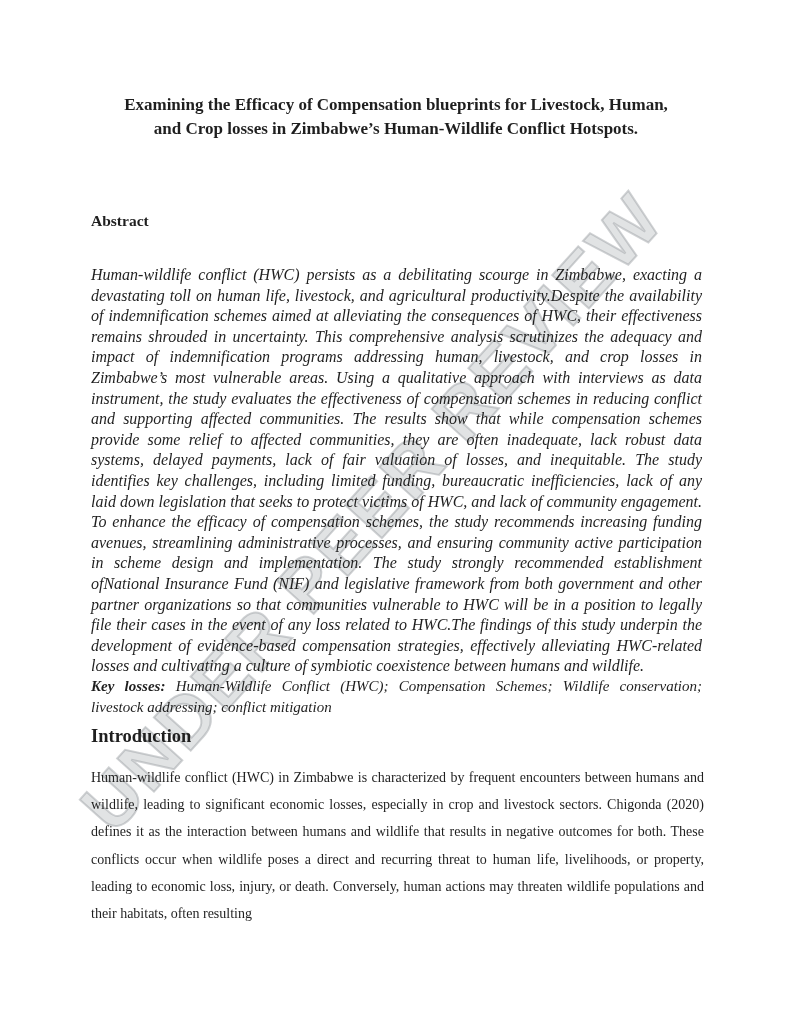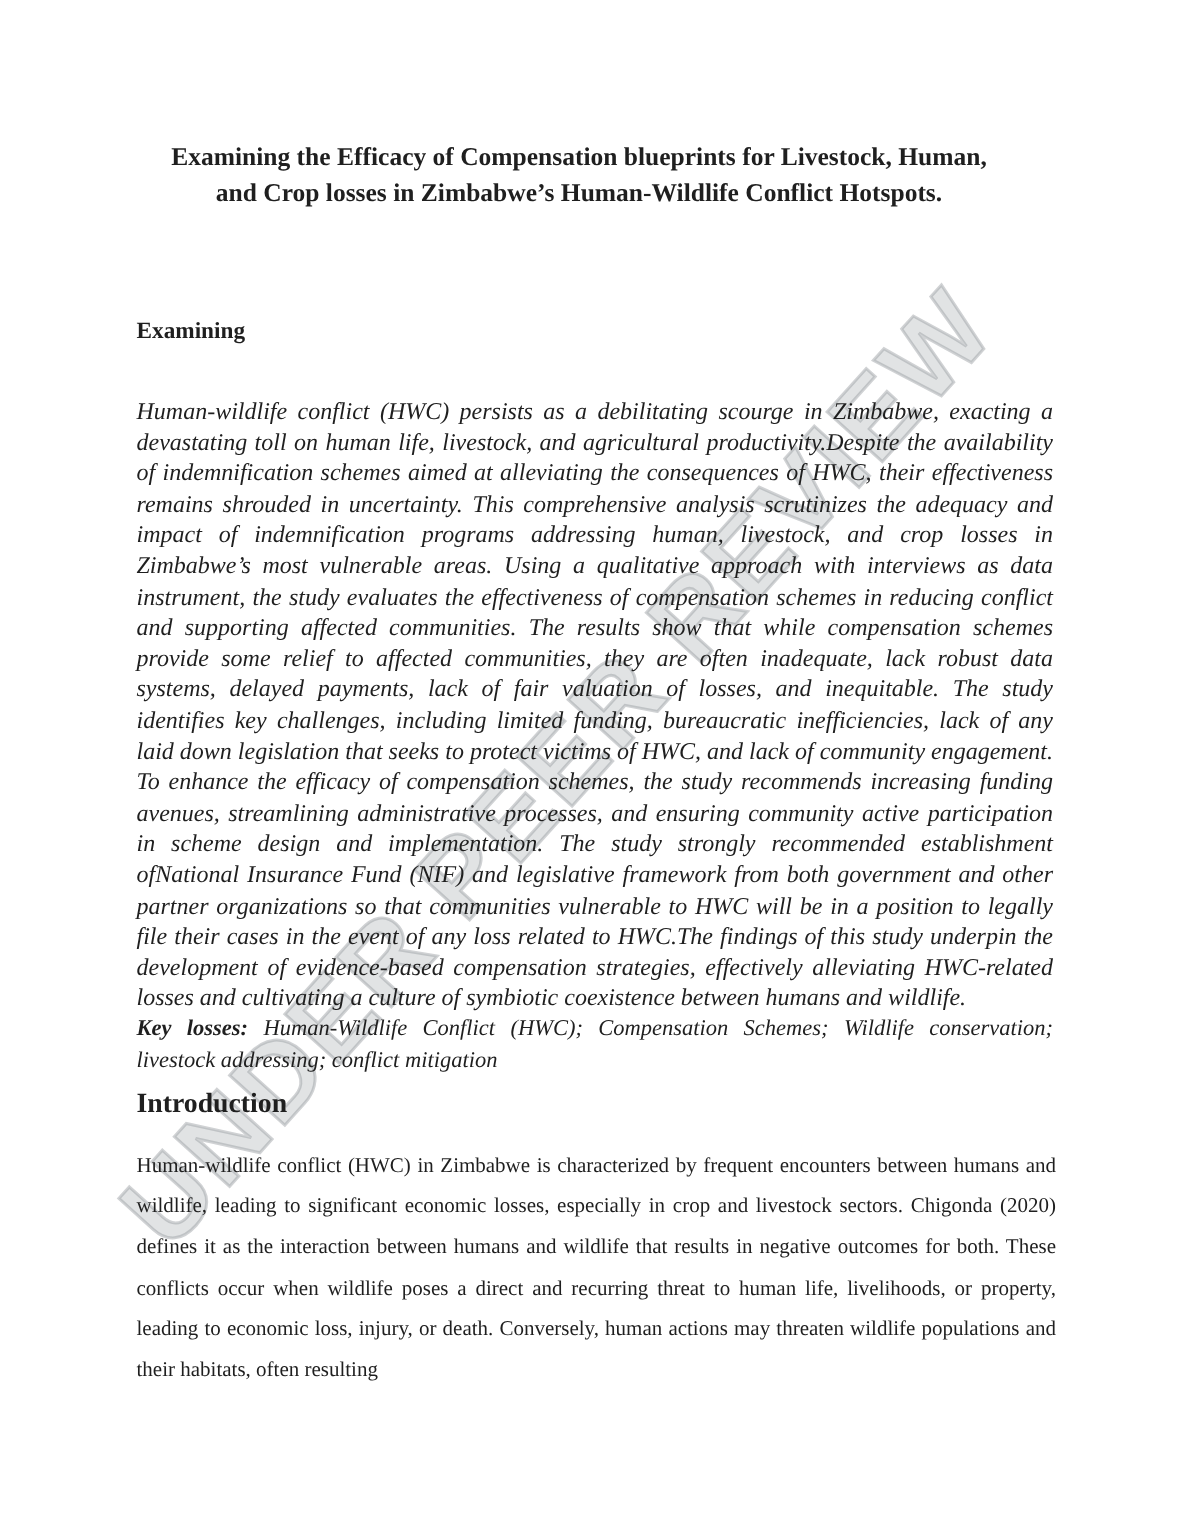--- a/index.html
+++ b/index.html
@@ -28,21 +28,21 @@
     letter-spacing: 3px;
     white-space: nowrap;
     color: rgba(170, 174, 179, 0.35);
     -webkit-text-stroke: 2px rgba(150, 155, 160, 0.45);
     z-index: 0;
     user-select: none;
   }
   .content { position: relative; z-index: 1; }
   .doc-title {
     position: absolute;
-    left: 81px;
+    left: 91px;
     top: 93px;
     width: 610px;
     text-align: center;
     font-weight: bold;
     font-size: 17px;
     line-height: 24px;
   }
   .abstract-heading {
     position: absolute;
     left: 91px;
@@ -98,21 +98,21 @@
 
   <div class="watermark">UNDER PEER REVIEW</div>
 
   <div class="content">
 
     <div class="doc-title">
       <div>Examining the Efficacy of Compensation blueprints for Livestock, Human,</div>
       <div>and Crop losses in Zimbabwe’s Human-Wildlife Conflict Hotspots.</div>
     </div>
 
-    <div class="abstract-heading">Examining</div>
+    <div class="abstract-heading">Abstract</div>
 
     <div class="abstract-body">Human-wildlife conflict (HWC) persists as a debilitating scourge in Zimbabwe, exacting a devastating toll on human life, livestock, and agricultural productivity.Despite the availability of indemnification schemes aimed at alleviating the consequences of HWC, their effectiveness remains shrouded in uncertainty. This comprehensive analysis scrutinizes the adequacy and impact of indemnification programs addressing human, livestock, and crop losses in Zimbabwe’s most vulnerable areas. Using a qualitative approach with interviews as data instrument, the study evaluates the effectiveness of compensation schemes in reducing conflict and supporting affected communities. The results show that while compensation schemes provide some relief to affected communities, they are often inadequate, lack robust data systems, delayed payments, lack of fair valuation of losses, and inequitable. The study identifies key challenges, including limited funding, bureaucratic inefficiencies, lack of any laid down legislation that seeks to protect victims of HWC, and lack of community engagement. To enhance the efficacy of compensation schemes, the study recommends increasing funding avenues, streamlining administrative processes, and ensuring community active participation in scheme design and implementation. The study strongly recommended establishment ofNational Insurance Fund (NIF) and legislative framework from both government and other partner organizations so that communities vulnerable to HWC will be in a position to legally file their cases in the event of any loss related to HWC.The findings of this study underpin the development of evidence-based compensation strategies, effectively alleviating HWC-related losses and cultivating a culture of symbiotic coexistence between humans and wildlife.</div>
 
     <div class="keywords">
       <span class="kw-label">Key losses:</span><span> Human-Wildlife Conflict (HWC); Compensation Schemes; Wildlife conservation; livestock addressing; conflict mitigation</span>
     </div>
 
     <div class="intro-heading">Introduction</div>
 
     <div class="intro-body">Human-wildlife conflict (HWC) in Zimbabwe is characterized by frequent encounters between humans and wildlife, leading to significant economic losses, especially in crop and livestock sectors. Chigonda (2020) defines it as the interaction between humans and wildlife that results in negative outcomes for both. These conflicts occur when wildlife poses a direct and recurring threat to human life, livelihoods, or property, leading to economic loss, injury, or death. Conversely, human actions may threaten wildlife populations and their habitats, often resulting</div>

